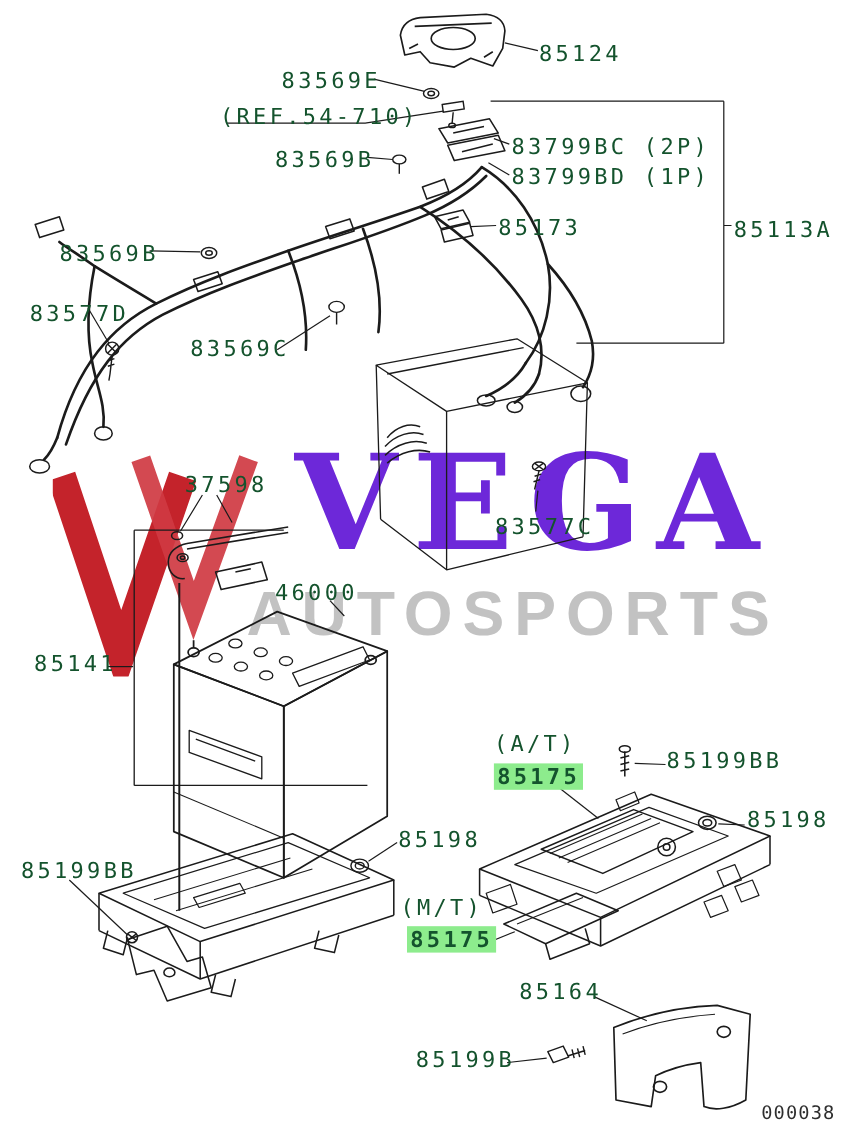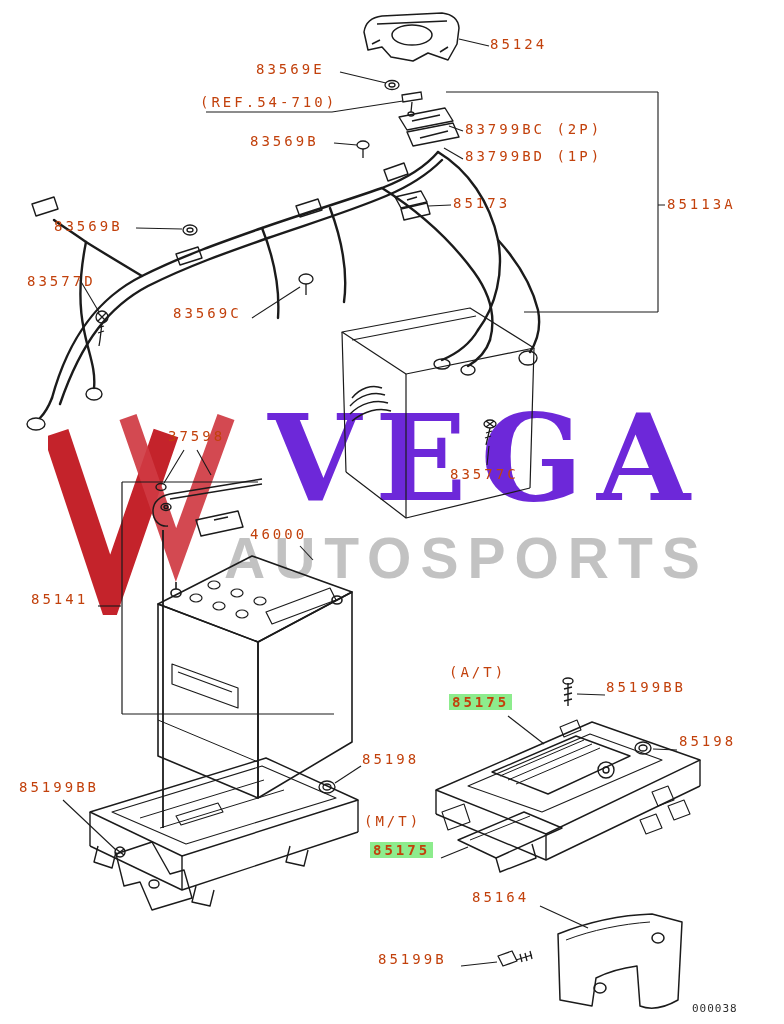--- a/index.html
+++ b/index.html
@@ -9,23 +9,23 @@
   .wm{position:absolute;inset:0;z-index:1;}
   .wm-line1{position:absolute;left:268px;top:398px;font-family:"DejaVu Serif",serif;
             font-weight:bold;font-size:120px;line-height:1;color:#6d28d9;letter-spacing:14px;}
   .wm-line2{position:absolute;left:224px;top:530px;font-family:"Liberation Sans",sans-serif;
             font-weight:bold;font-size:57px;line-height:1;color:#c2c2c2;letter-spacing:9px;}
   .wm-logo{position:absolute;left:48px;top:405px;}
   
   .art{position:absolute;left:0;top:0;z-index:2;}
   
   .labels{position:absolute;inset:0;z-index:3;}
-  .lbl{position:absolute;font-size:14px;letter-spacing:3px;color:#c2410c;white-space:nowrap;}
+  .lbl{position:absolute;font-size:20px;letter-spacing:3px;color:#14532d;white-space:nowrap;}
   .lbl.hl{background:var(--hl,#8dec8d);padding:0 3px;font-weight:bold;}
-  .doc{position:absolute;font-size:11px;letter-spacing:1px;color:#2e2e2e;}
+  .doc{position:absolute;font-size:17px;letter-spacing:1px;color:#2e2e2e;}
 </style>
 </head>
 <body>
 
 <div class="canvas">
 
   <div class="wm">
     <svg class="wm-logo" width="190" height="210" viewBox="0 0 190 210">
       <path d="M8,28 L62,190 L118,28" fill="none" stroke="#c4232b" stroke-width="26" stroke-linejoin="miter"></path>
       <path d="M80,12 L128,150 L178,12" fill="none" stroke="#cf3a42" stroke-width="18" stroke-linejoin="miter" opacity="0.92"></path>

